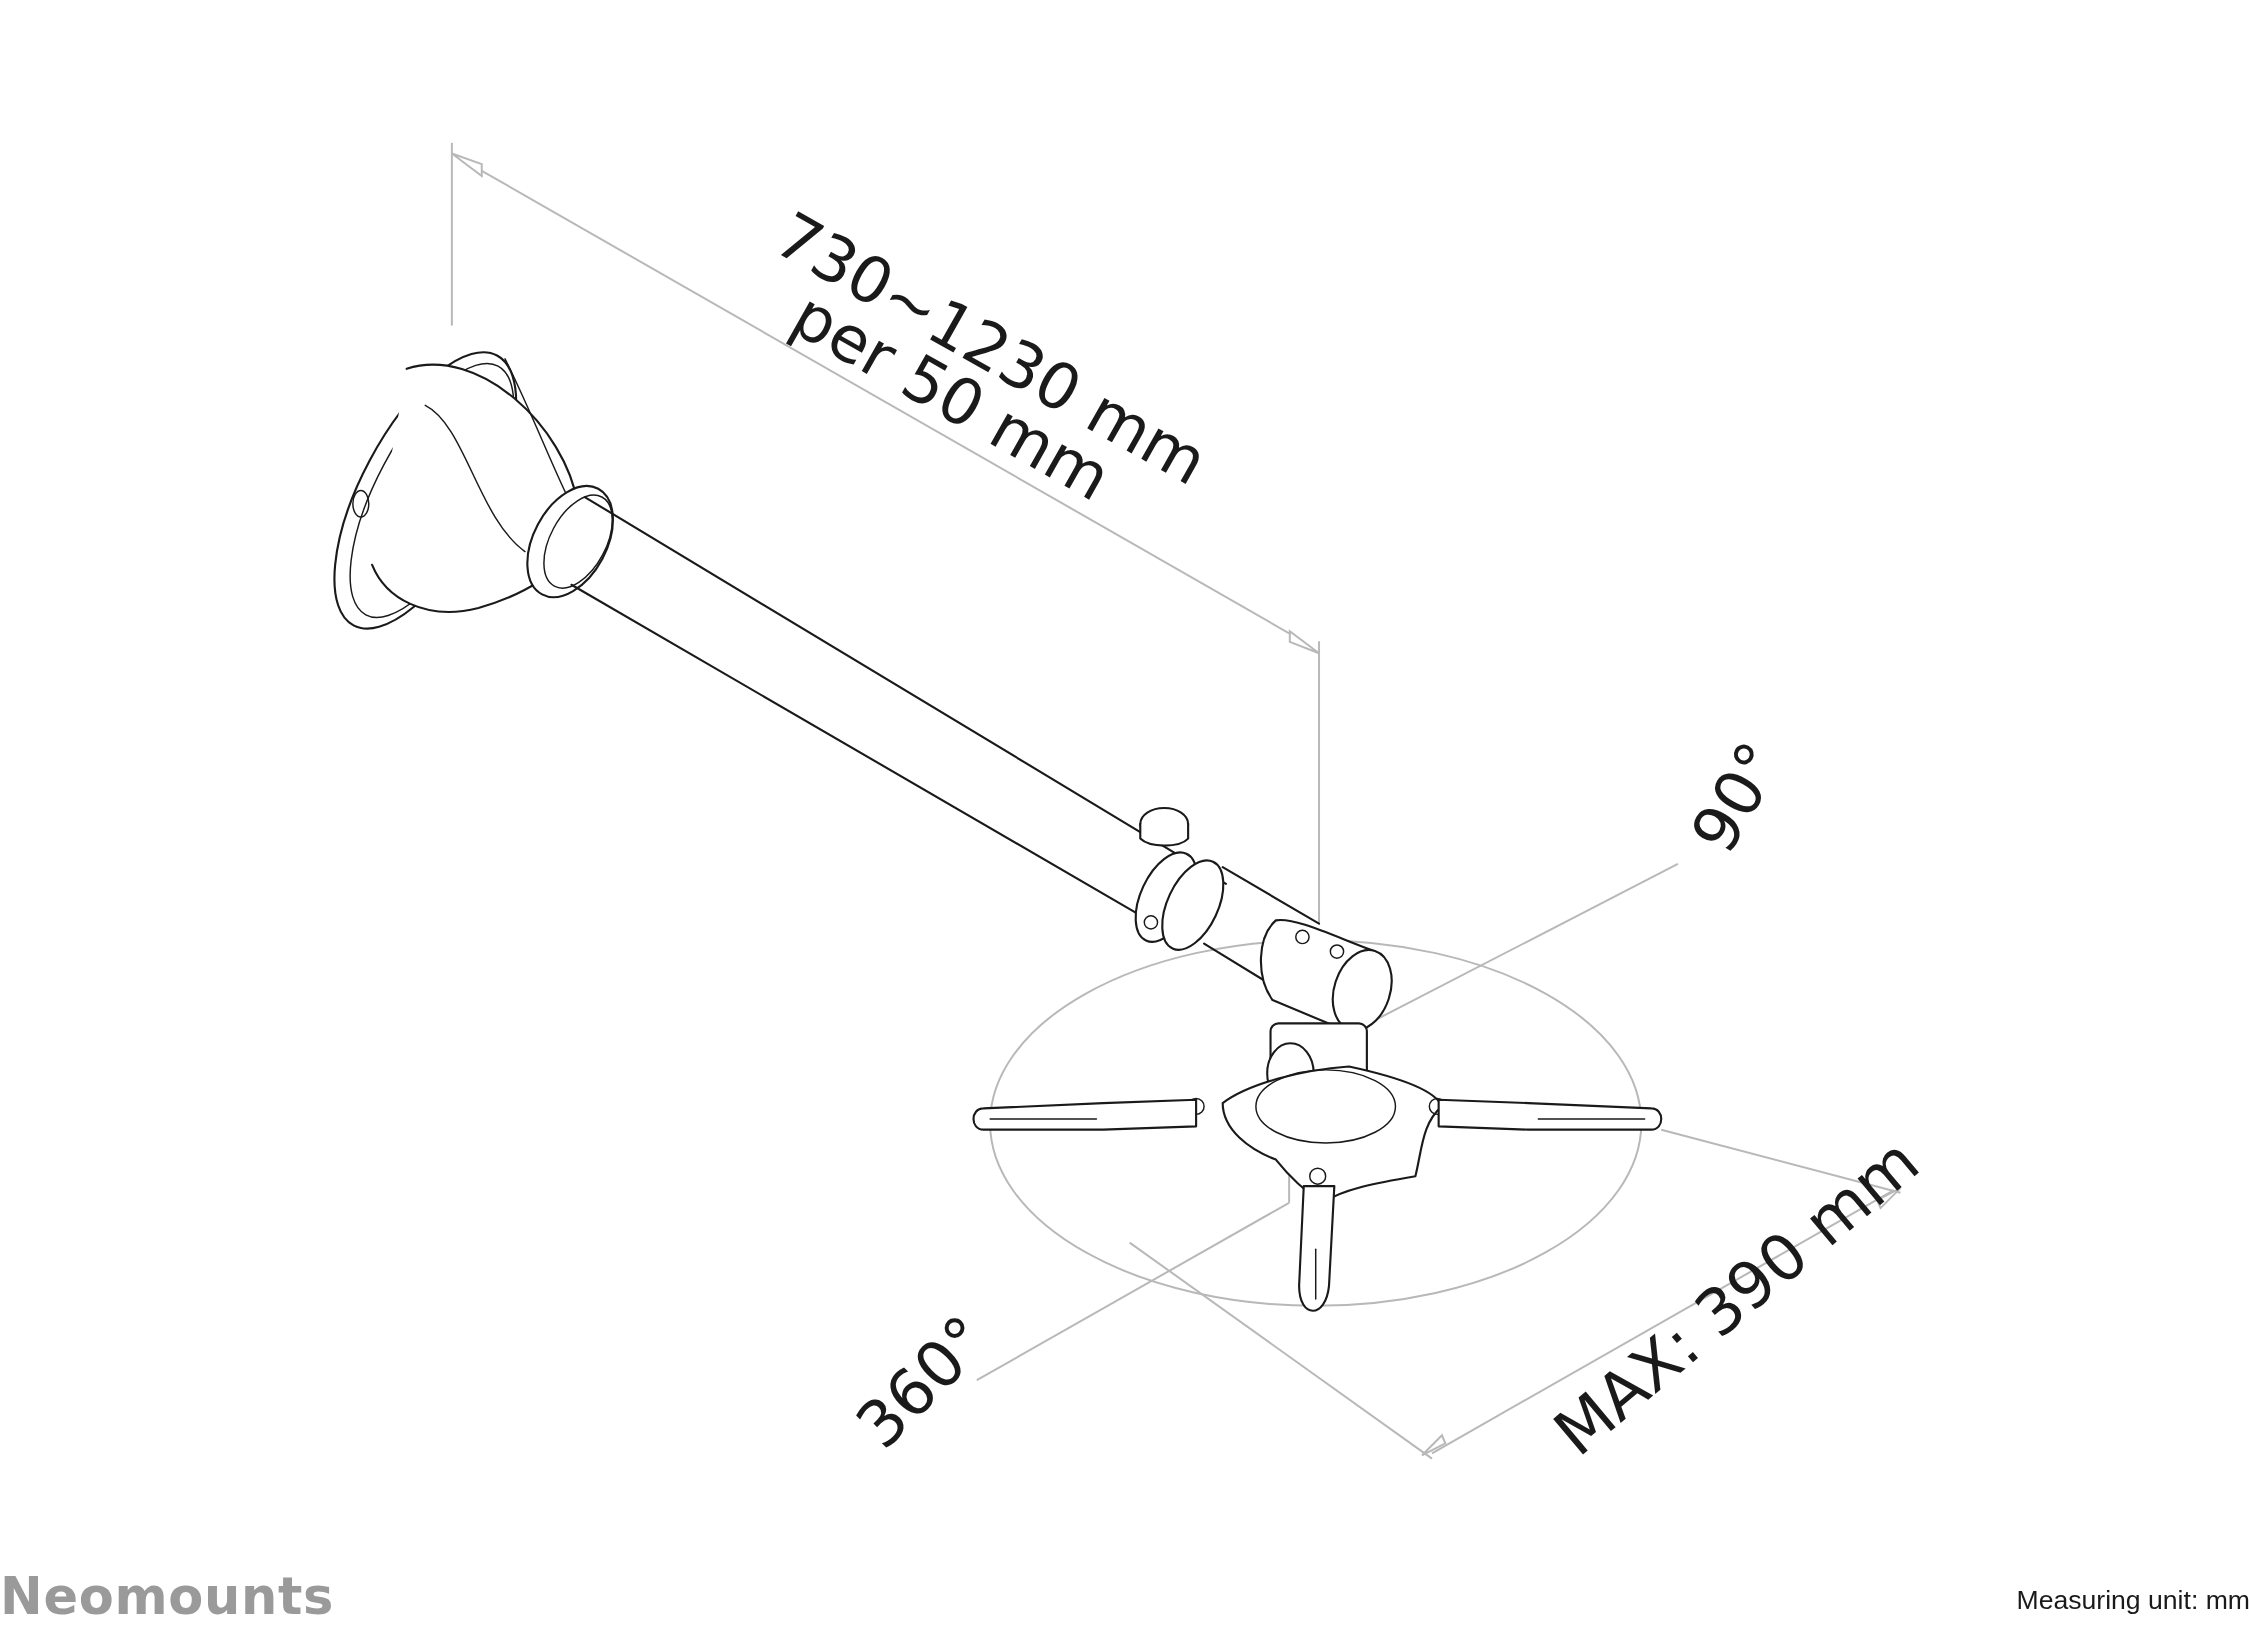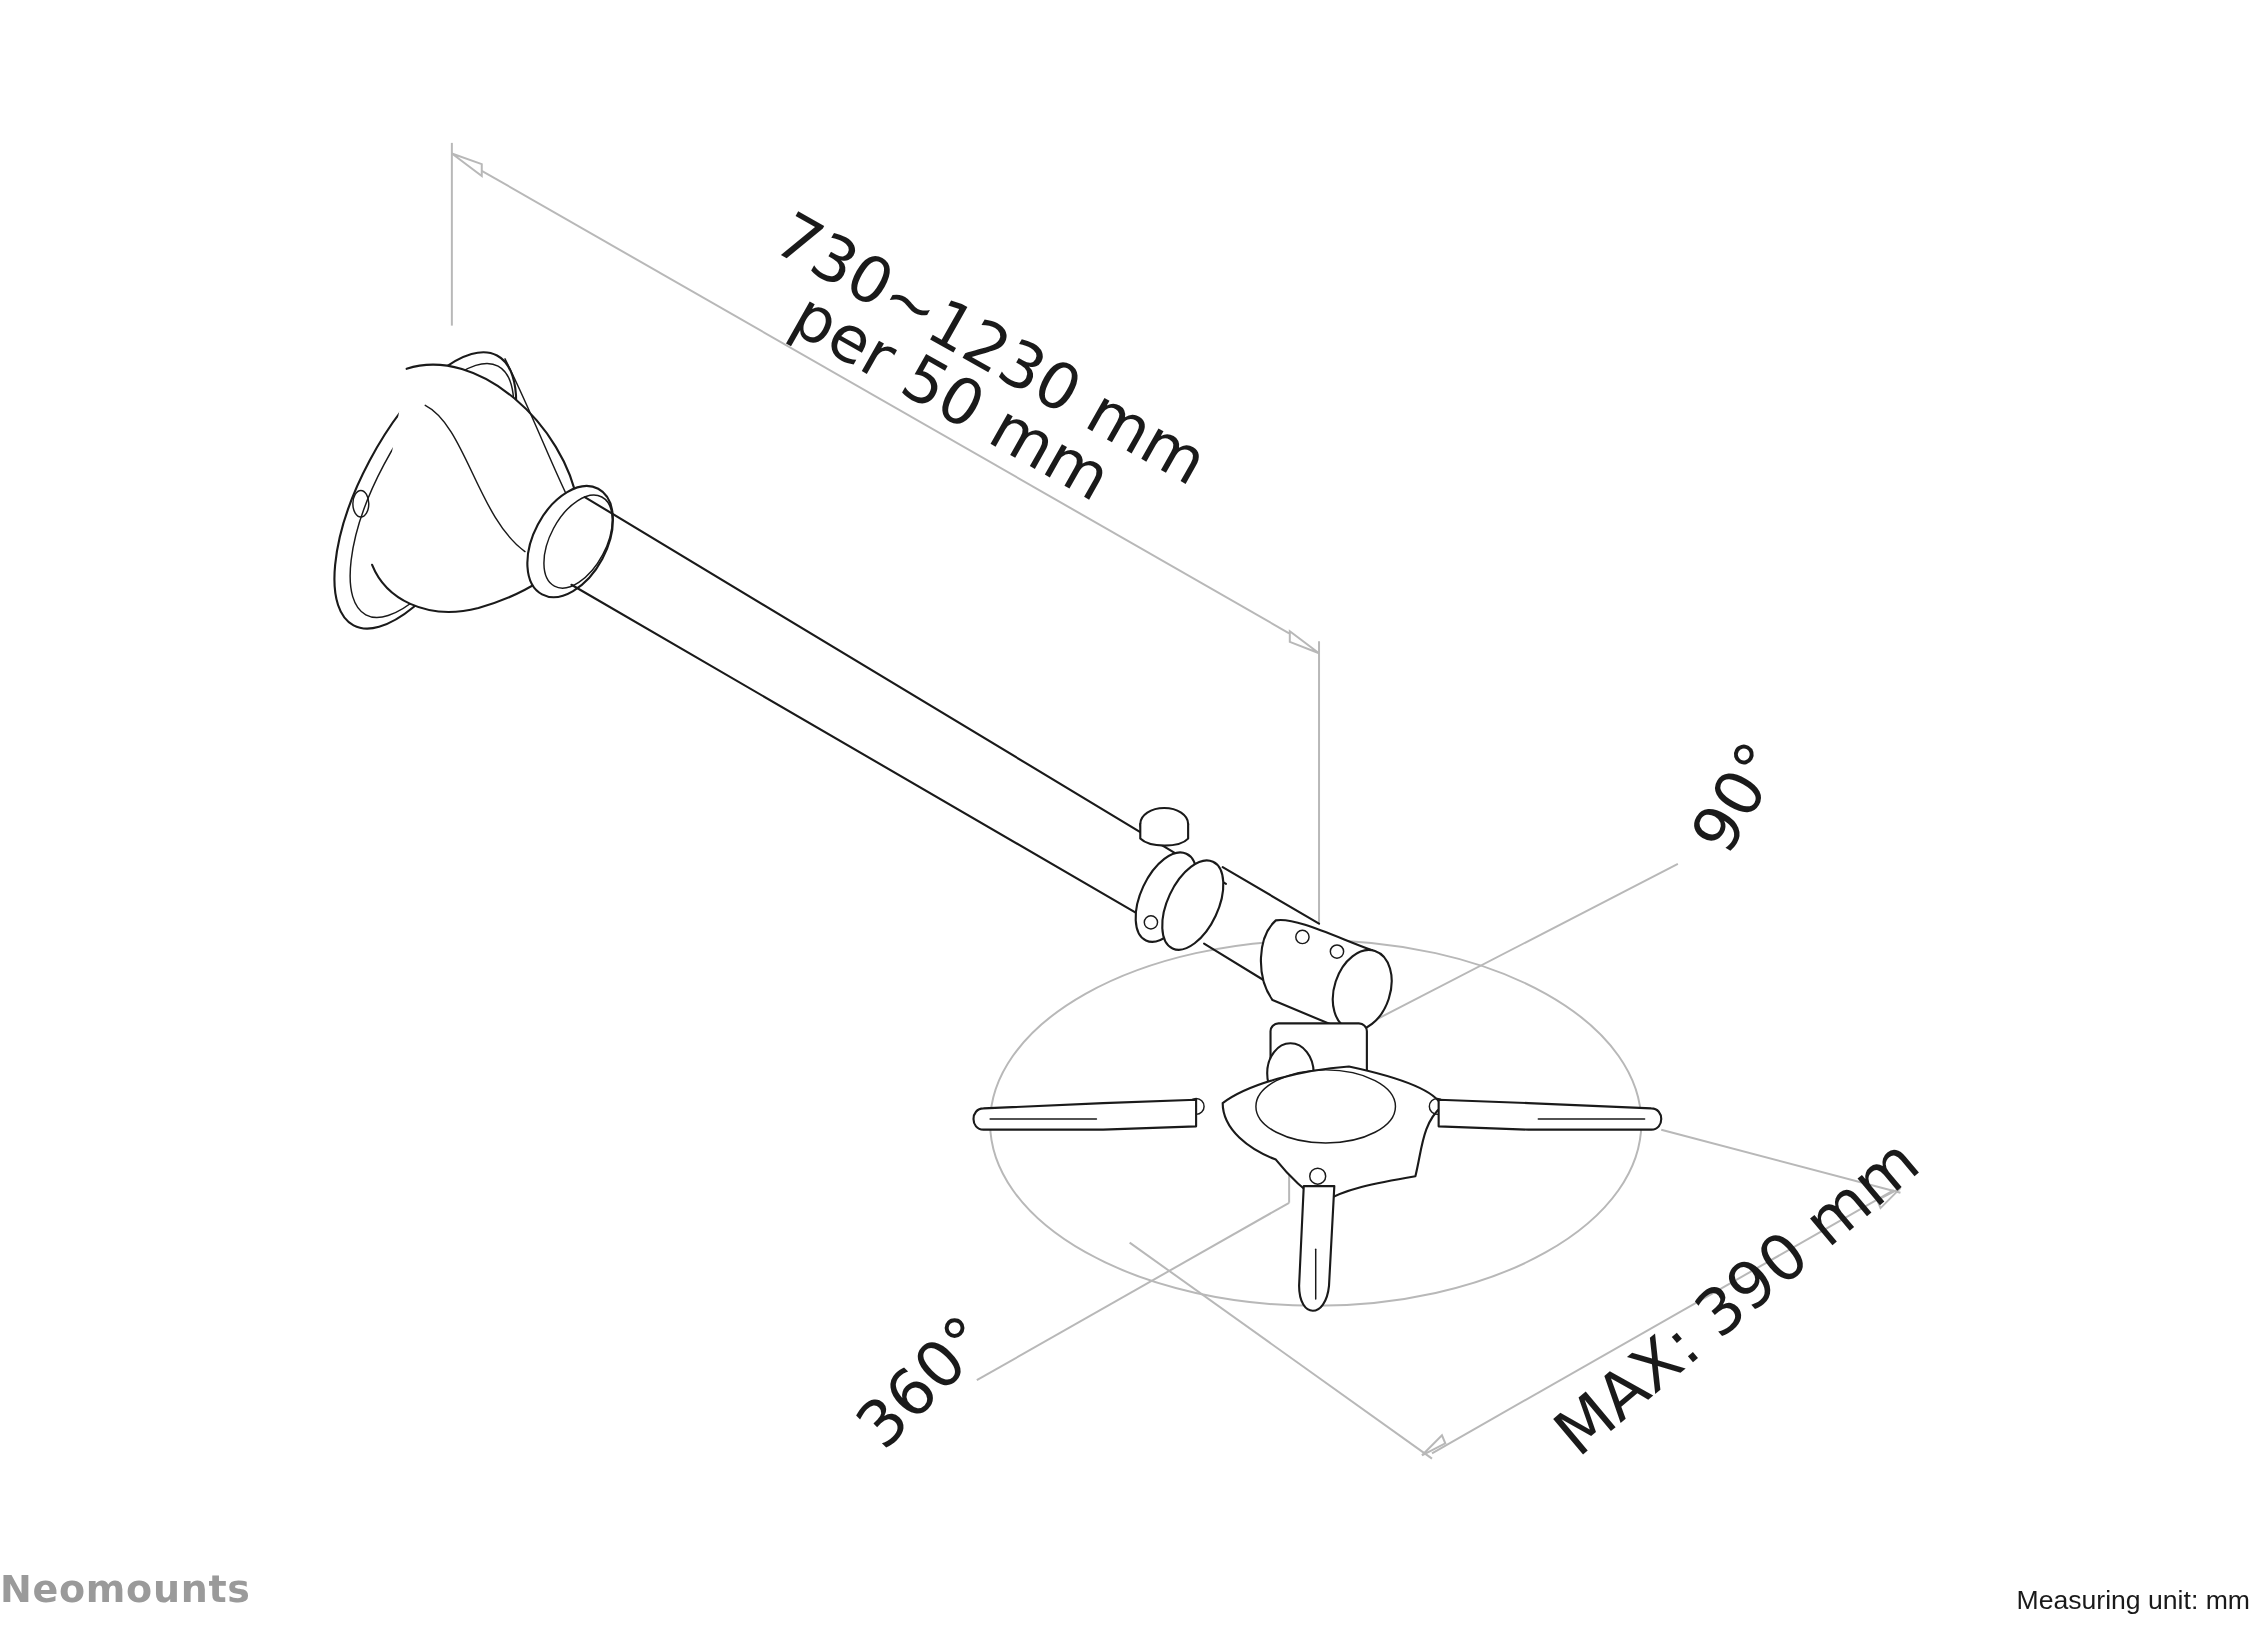--- a/index.html
+++ b/index.html
@@ -8,21 +8,21 @@
     .dim { stroke: #b8b8b8; stroke-width: 3; fill: none; }
     .dimfill { stroke: #b8b8b8; stroke-width: 3; fill: #ffffff; }
     .part { stroke: #1a1a1a; stroke-width: 3.2; fill: #ffffff; stroke-linejoin: round; stroke-linecap: round; }
     .thin { stroke: #1a1a1a; stroke-width: 2.2; fill: none; stroke-linecap: round; }
     .label { font-family: "DejaVu Sans", sans-serif; fill: #1a1a1a; }
     .dim-label { font-size: 96px; }
     .angle-label { font-size: 96px; }
     #brand-logo {
       position: absolute; left: 0; top: 1567px;
       font-family: "DejaVu Sans", sans-serif; font-weight: bold;
-      font-size: 38px; color: #9a9a9a; letter-spacing: 0.7px;
+      font-size: 51px; color: #9a9a9a; letter-spacing: 0.7px;
     }
     #measure-unit {
       position: absolute; right: 0; top: 1585px;
       font-family: "Liberation Sans", sans-serif; font-size: 26.6px; color: #1a1a1a;
     }
   </style>
 </head>
 <body>
 
 <svg id="drawing" viewBox="0 0 3386 2480" xmlns="http://www.w3.org/2000/svg">

